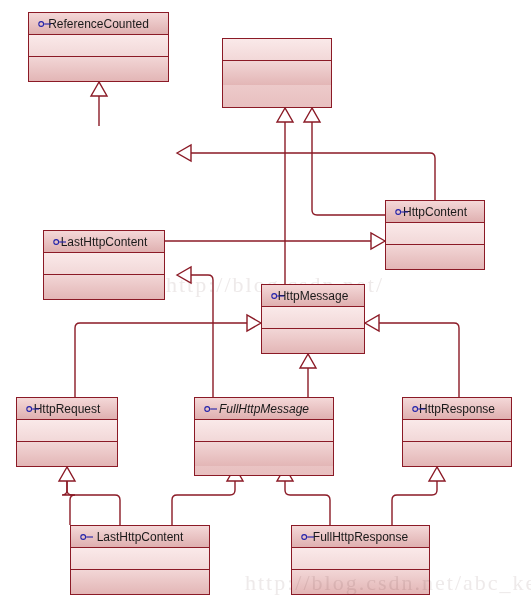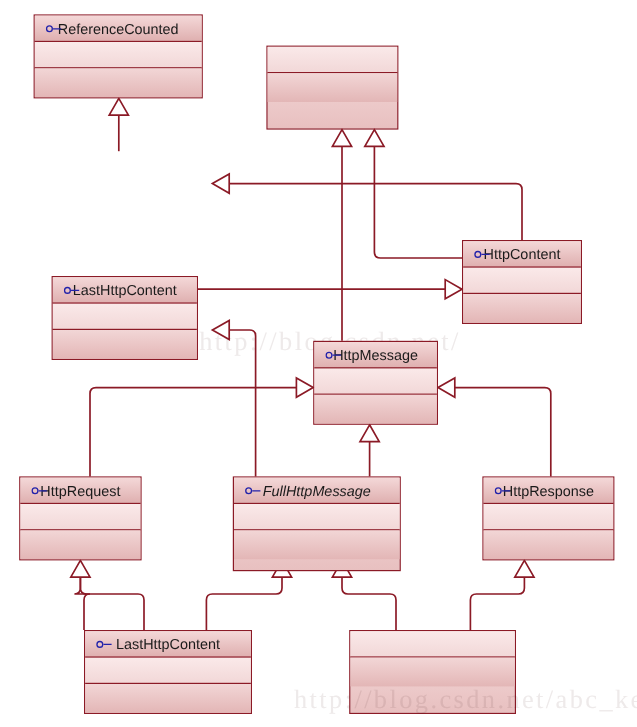--- a/index.html
+++ b/index.html
@@ -226,19 +226,26 @@
         <circle cx="3.2" cy="4" r="2.4" fill="none" stroke="#2222aa" stroke-width="1.1"></circle>
         <line x1="6.2" y1="4" x2="13" y2="4" stroke="#2222aa" stroke-width="1.1"></line>
       </svg>
       <span class="uml-name">LastHttpContent</span>
     </div>
     <div class="uml-attrs"></div>
     <div class="uml-ops"></div>
   </div>
 
   <div class="uml-class" style="left:291px; top:525px; width:139px; height:70px;">
+    <div class="uml-header">
+      <svg class="iface-marker" viewBox="0 0 14 8">
+        <circle cx="3.2" cy="4" r="2.4" fill="none" stroke="#2222aa" stroke-width="1.1"></circle>
+        <line x1="6.2" y1="4" x2="13" y2="4" stroke="#2222aa" stroke-width="1.1"></line>
+      </svg>
+      <span class="uml-name">FullHttpResponse</span>
+    </div>
     <div class="uml-attrs"></div>
     <div class="uml-ops"></div>
   </div>
 
   <div class="watermark" style="left:245px; top:570px; font-size:22px; mix-blend-mode:multiply;">http://blog.csdn.net/abc_key</div>
 
 </div>
 
 </body></html>

